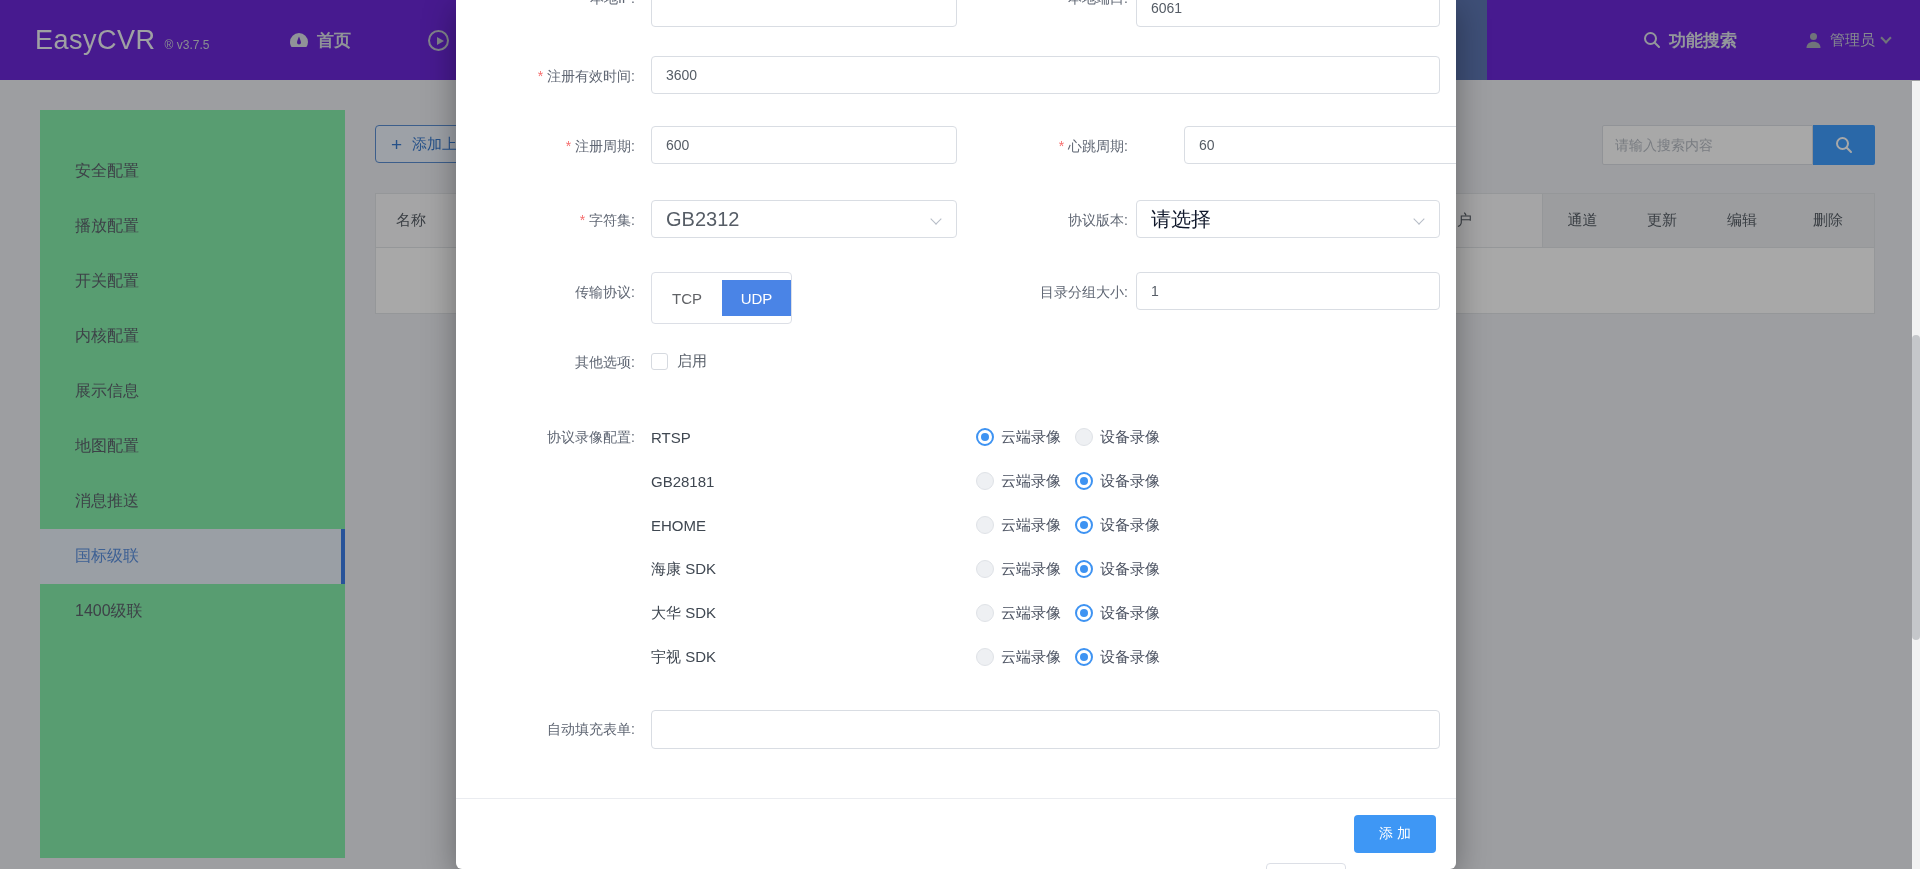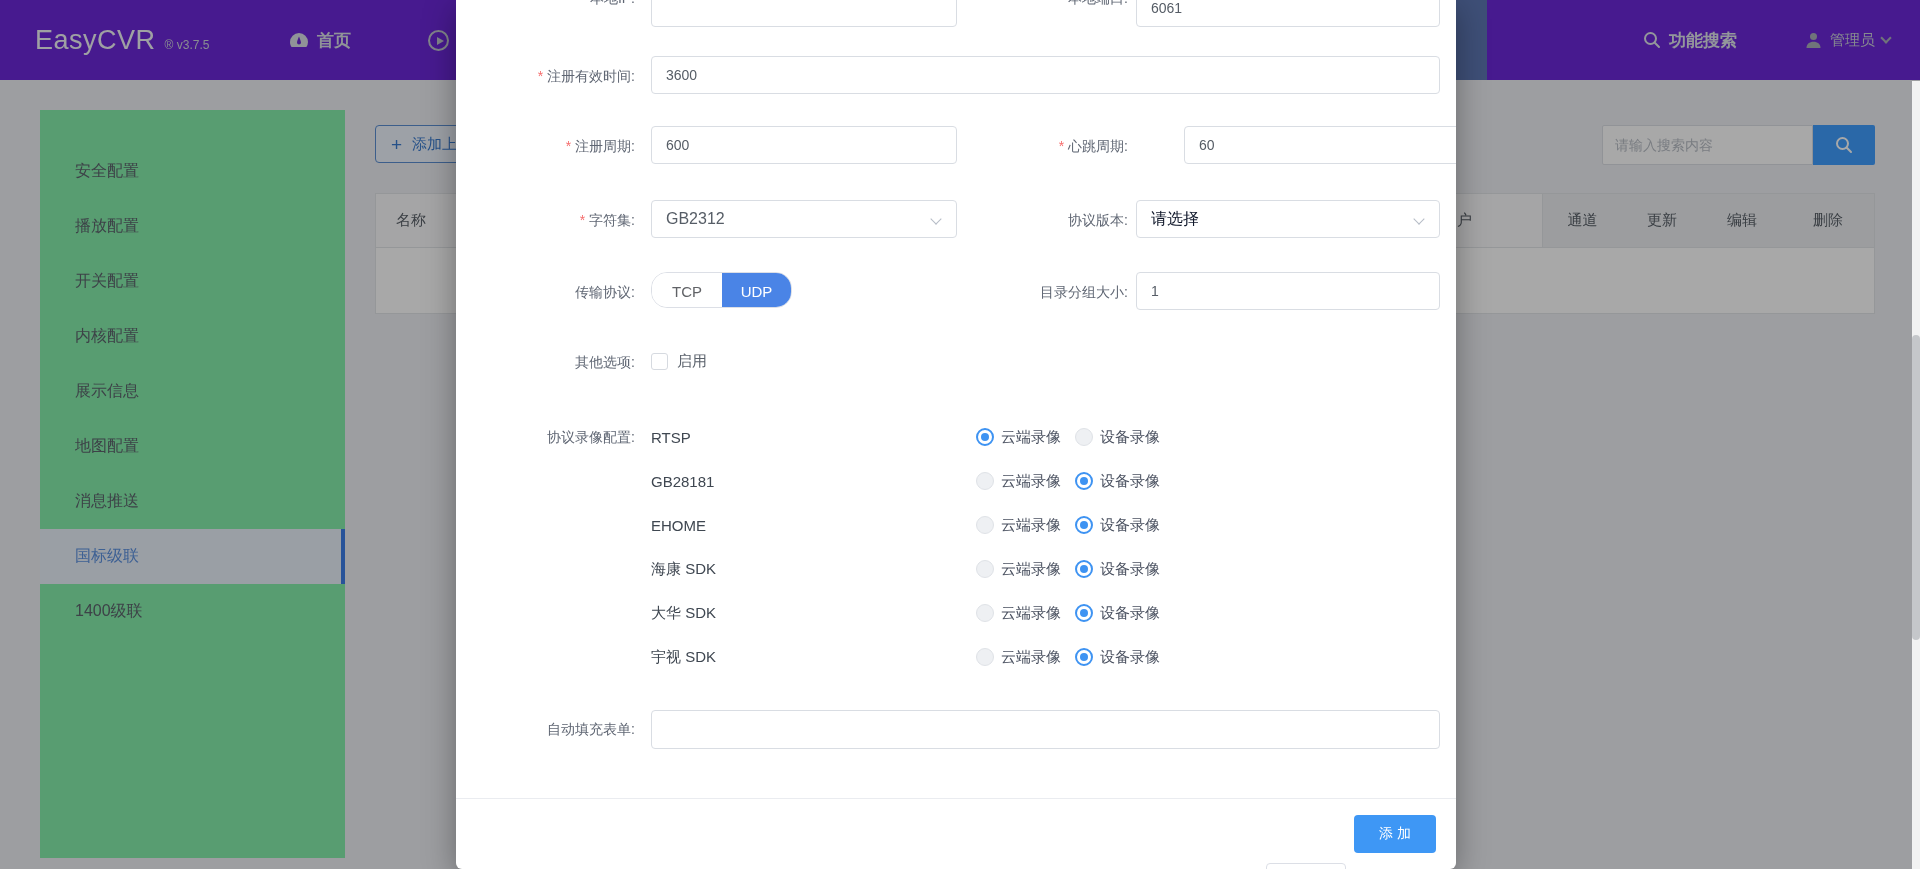--- a/index.html
+++ b/index.html
@@ -63,26 +63,26 @@
   .modal { position:absolute; left:456px; top:0; width:1000px; height:869px; background:#fff; z-index:3;
            border-radius:0 0 6px 6px; box-shadow:0 8px 32px rgba(0,0,0,.35); overflow:hidden; }
   .flabel { position:absolute; left:0; width:179px; text-align:right; font-size:14px; color:#5f6673;
             white-space:nowrap; height:20px; line-height:20px; }
   .flabel2 { position:absolute; left:500px; width:172px; text-align:right; font-size:14px; color:#5f6673;
              white-space:nowrap; height:20px; line-height:20px; }
   .req { color:#f56c6c; margin-right:4px; }
   .tinput { position:absolute; height:38px; border:1px solid #d9dde3; border-radius:4px; background:#fff;
             padding:0 14px; font-size:14px; color:#565d66; font-family:inherit; }
   .tselect { position:absolute; height:38px; border:1px solid #d9dde3; border-radius:4px; background:#fff;
-             display:flex; align-items:center; padding:0 14px; font-size:16px; color:#565d66; cursor:pointer; }
+             display:flex; align-items:center; padding:0 14px; font-size:20px; color:#565d66; cursor:pointer; }
   .tselect .sel-chev { position:absolute; right:16px; top:14px; width:8px; height:8px;
              border-right:1.6px solid #b6bcc6; border-bottom:1.6px solid #b6bcc6; transform:rotate(45deg); }
   .tselect.placeholder { color:#0f172a; }
   .seg-group { position:absolute; left:195px; top:272px; display:flex; border:1px solid #dcdfe6;
-               border-radius:16px; overflow:hidden; height:36px; }
+               border-radius:4px; overflow:hidden; height:52px;align-items:center; }
   .seg-btn { height:36px; display:flex; align-items:center; justify-content:center;
              font-size:15px; color:#606266; background:#fff; cursor:pointer; }
   .seg-tcp { width:70px; }
   .seg-udp { width:69px; background:#4a84e6; color:#fff; }
   .checkbox { position:absolute; left:195px; top:353px; width:17px; height:17px; border:1px solid #d6dae0;
               border-radius:3px; background:#fff; cursor:pointer; }
   .cb-label { position:absolute; left:221px; top:352px; font-size:15px; color:#5a616b; }
   .rec-rows { position:absolute; left:195px; top:415px; width:789px; }
   .rec-row { position:relative; height:44px; display:flex; align-items:center; }
   .proto-name { font-size:15px; color:#3f4751; }

